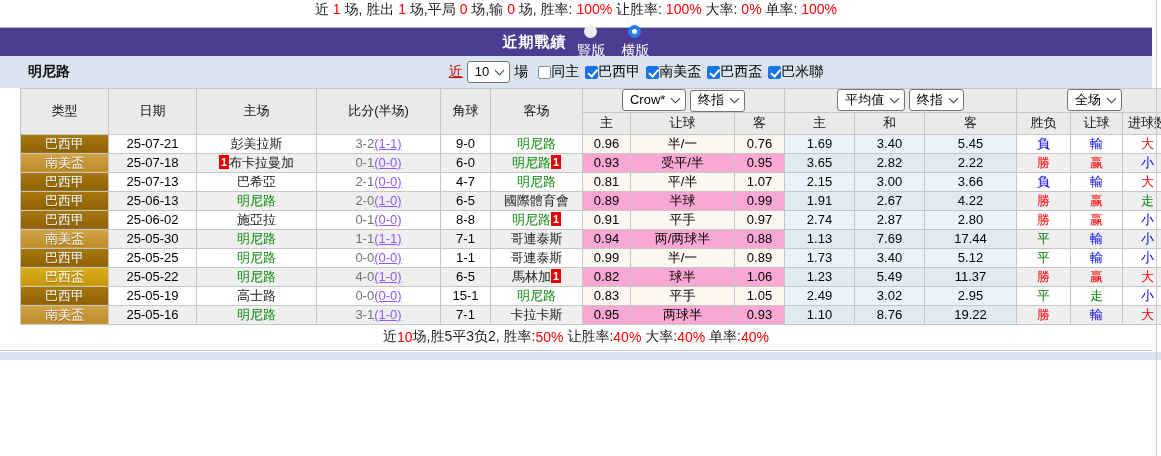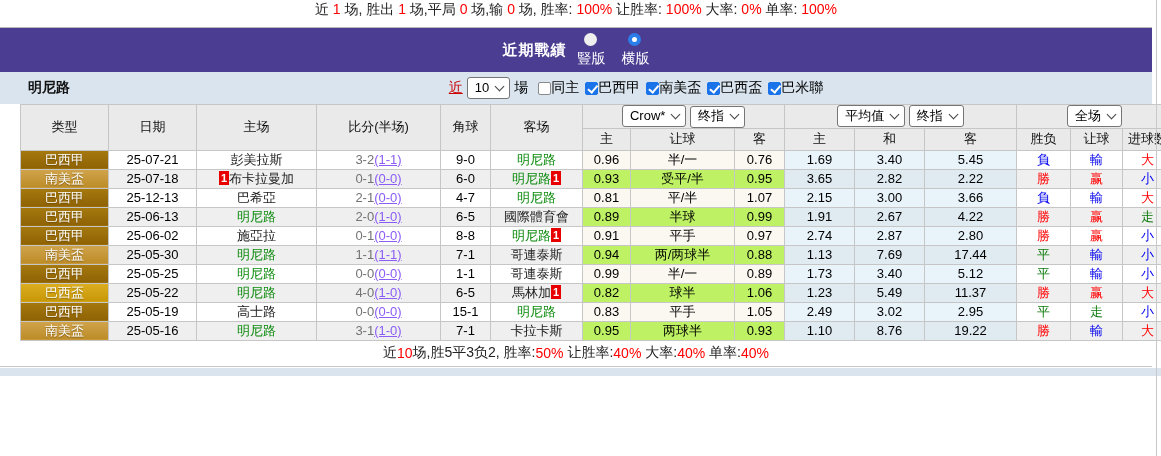--- a/index.html
+++ b/index.html
@@ -8,21 +8,21 @@
     font-family:"Liberation Sans","DejaVu Sans",sans-serif;
     background:#fff;font-size:13px;color:#000;
   }
   .c-k{color:#222;} .c-r{color:#ff0000;} .c-b{color:#0000ee;} .c-g{color:#0a7a0a;}
   .content{width:1152px;}
   
   .top-strip{height:27px;border-bottom:1px solid #b9b9b9;display:flex;justify-content:center;
     align-items:flex-start;font-size:14px;line-height:19px;overflow:hidden;}
   .top-strip span{white-space:pre;}
   
-  .section-bar{height:44px;background:#4a3d92;display:flex;align-items:center;justify-content:center;gap:9px;}
+  .section-bar{height:28px;background:#4a3d92;display:flex;align-items:center;justify-content:center;gap:9px;}
   .section-bar .title{color:#fff;font-weight:bold;font-size:15px;letter-spacing:1px;}
   .radio{width:13px;height:13px;border-radius:50%;background:#efefef;display:inline-block;box-sizing:border-box;}
   .radio.checked{background:#fff;border:4px solid #2b7de9;}
   .radio-label{color:#fff;font-size:14px;margin-left:2px;}
   .radio-item{display:flex;align-items:center;gap:4px;flex-direction:column;}
   
   .filter-bar{height:32px;background:#d9e4ee;display:flex;align-items:center;position:relative;}
   .team-name{position:absolute;left:28px;font-weight:bold;font-size:14px;color:#111;}
   .filter-controls{margin:0 auto;display:flex;align-items:center;gap:4px;padding-left:120px;font-size:14px;}
   .near-link{color:#cc0000;text-decoration:underline;cursor:pointer;}
@@ -40,21 +40,21 @@
   
   table{border-collapse:collapse;table-layout:fixed;width:1152px;margin-left:20px;}
   td{border:1px solid #c6c6c6;text-align:center;padding:0;font-size:13px;overflow:hidden;white-space:nowrap;}
   .hdr td{background:#eaeaea;height:21px;color:#111;}
   .hdr-top td{border-bottom-color:#c6c6c6;}
   .hdr .selcell{background:#eaeaea;}
   td.rowspan2{height:43px;}
   tr.even td{background:#efefef;}
   tr.odd td{background:#ffffff;}
   tr.odd td.oddsL{background:#fbf7f1;}
-  tr.even td.oddsL{background:#bef264;}
+  tr.even td.oddsL{background:#f9a8d4;}
   tr.odd td.avgC{background:#e8f3fa;}
   tr.even td.avgC{background:#dfeaf1;}
   td.league{color:#fff;text-shadow:0 1px 1px rgba(60,40,0,.45);}
   .score-main{color:#737373;}
   .score-half{color:#8b5cf6;text-decoration:underline;}
   .team-green{color:#0b8a0b;}
   .team-black{color:#222;}
   .card{display:inline-block;background:#e80000;color:#fff;font-size:11px;line-height:14px;
         width:10px;height:14px;vertical-align:1px;font-weight:bold;}
   
@@ -231,21 +231,21 @@
           <td class="oddsL">0.95</td>
           <td class="avgC">3.65</td>
           <td class="avgC">2.82</td>
           <td class="avgC">2.22</td>
           <td><span class="c-r">勝</span></td>
           <td><span class="c-r">赢</span></td>
           <td><span class="c-b">小</span></td>
         </tr>
         <tr class="odd">
           <td class="league" style="background: linear-gradient(rgb(165, 121, 15), rgb(143, 98, 4));">巴西甲</td>
-          <td>25-12-13</td>
+          <td>25-07-13</td>
           <td><span class="team-black">巴希亞</span></td>
           <td><span class="score-main">2-1</span><span class="score-half">(0-0)</span></td>
           <td>4-7</td>
           <td><span class="team-green">明尼路</span></td>
           <td class="oddsL">0.81</td>
           <td class="oddsL">平/半</td>
           <td class="oddsL">1.07</td>
           <td class="avgC">2.15</td>
           <td class="avgC">3.00</td>
           <td class="avgC">3.66</td>

